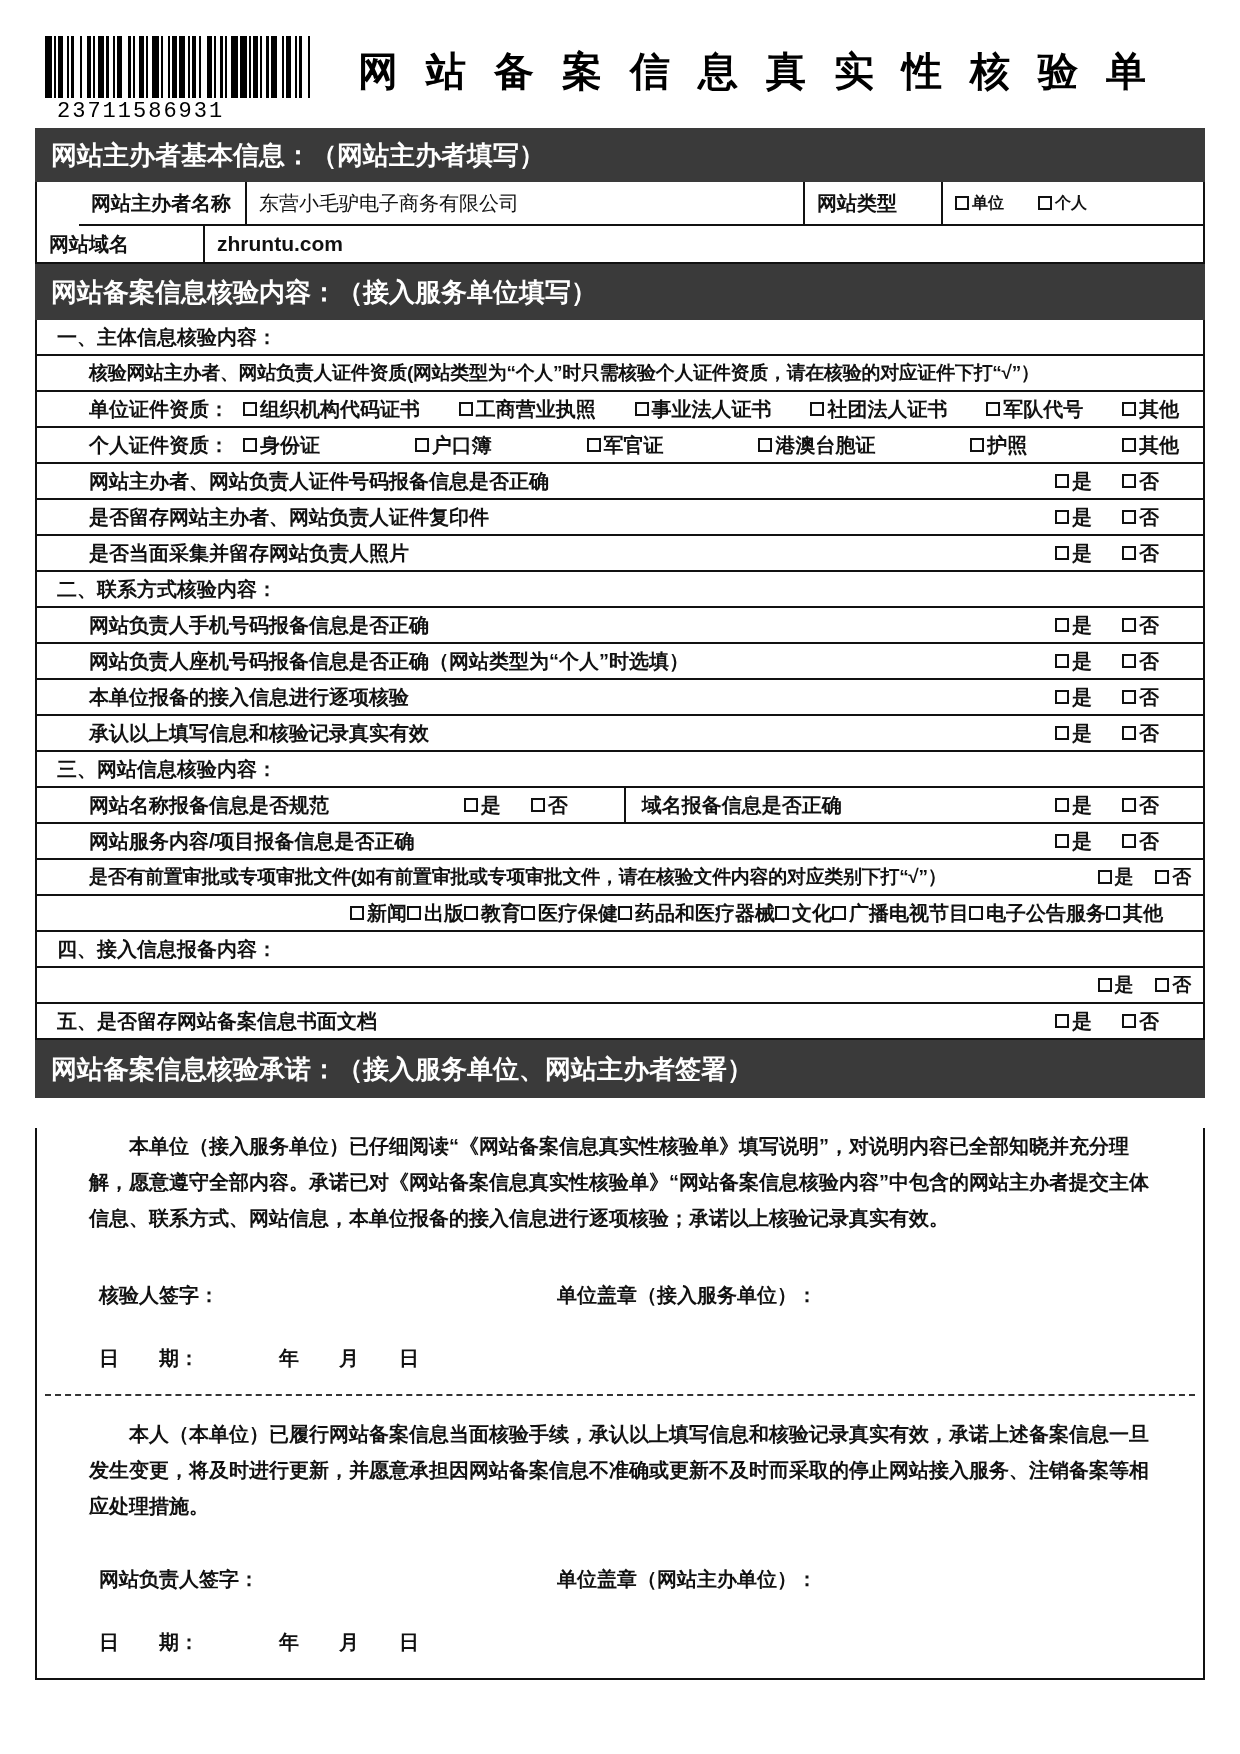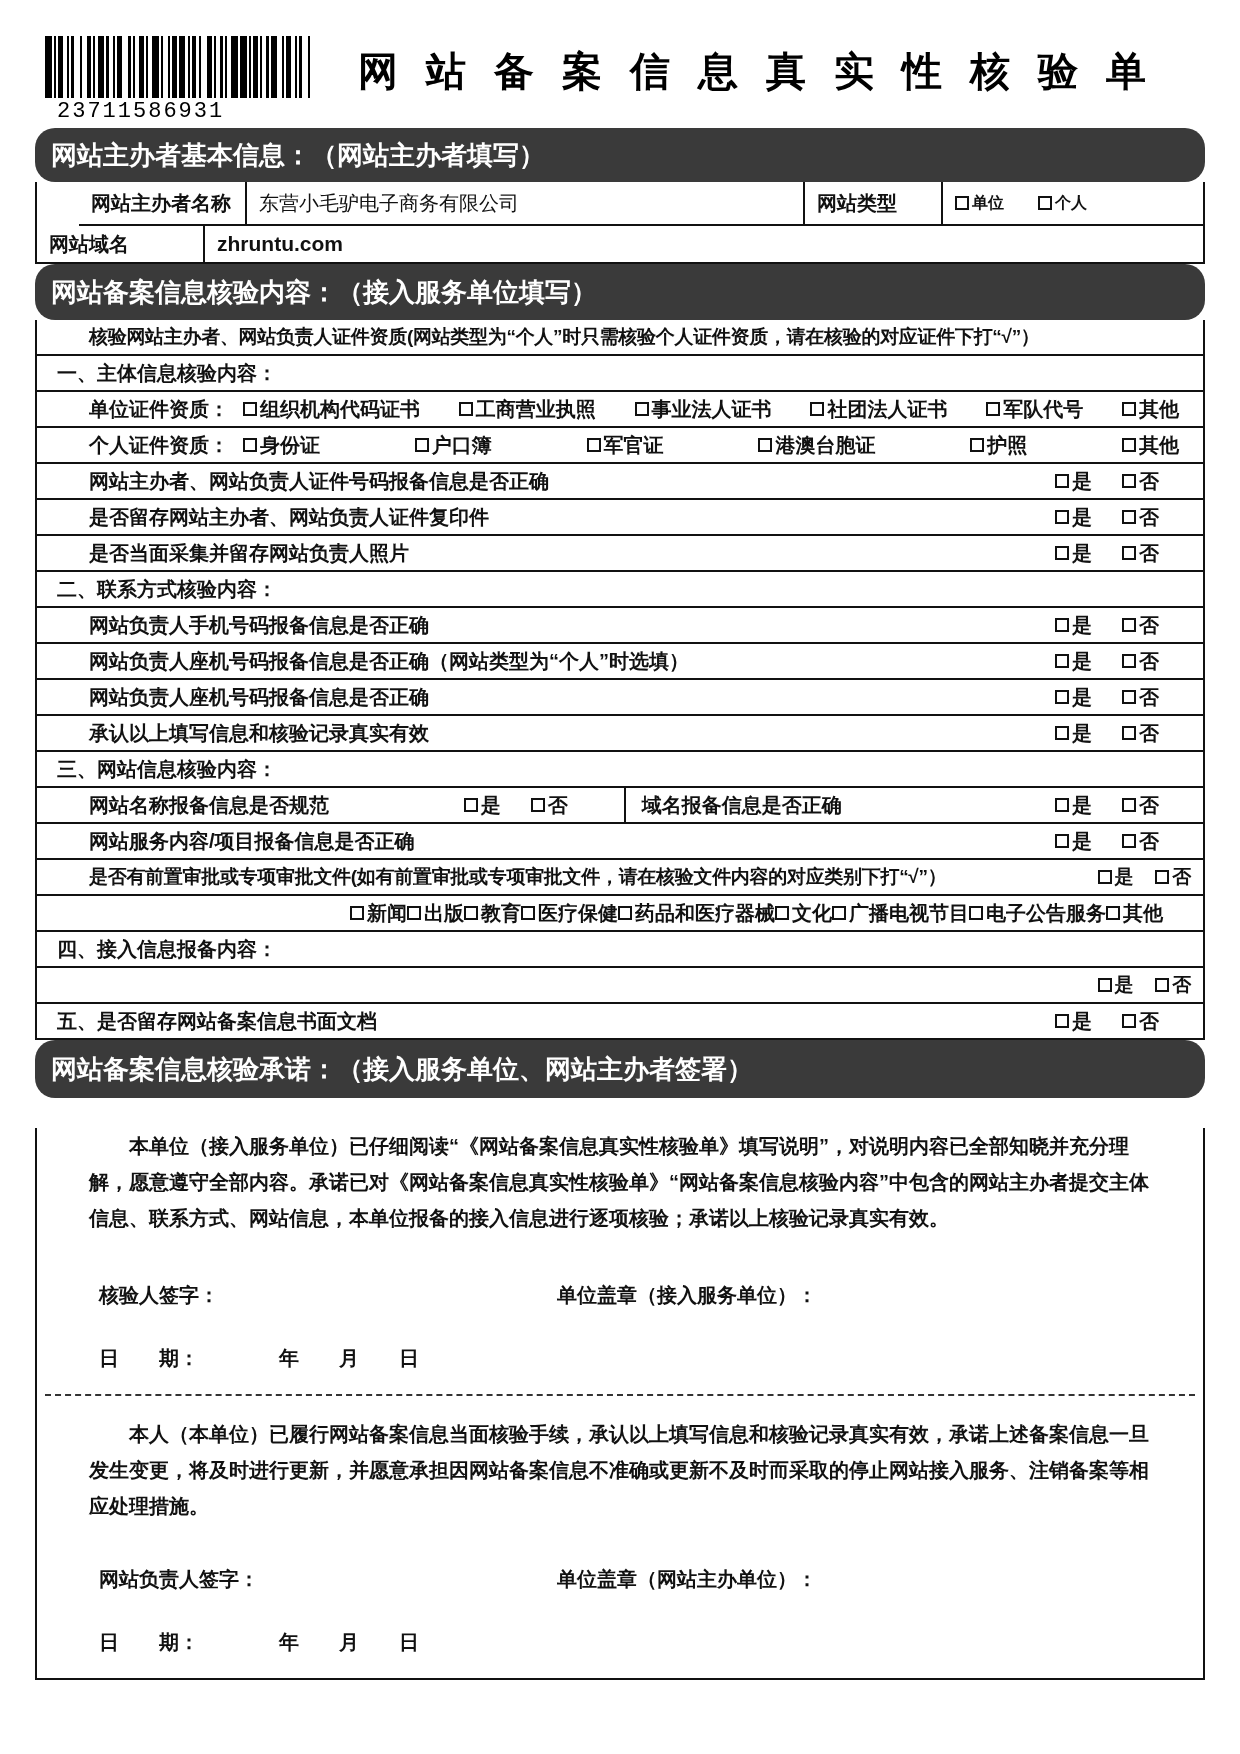--- a/index.html
+++ b/index.html
@@ -12,21 +12,21 @@
   .bc-wrap{width:292px;padding-top:10px;box-sizing:border-box;}
   .bc{height:62px;display:flex;align-items:stretch;overflow:hidden;padding-left:10px;}
   .bc i{background:#000;display:block;height:100%;flex:none;}
   .bc-num{font-family:"Liberation Mono","DejaVu Sans Mono",monospace;font-size:22px;font-weight:400;
           letter-spacing:2px;margin-top:1px;padding-left:22px;color:#000;}
   .title{flex:1;font-size:40px;font-weight:700;letter-spacing:28px;white-space:nowrap;
          padding-top:18px;text-align:center;color:#000000;}
 
   
   .bar{background:#3a3a3a;color:#fff;display:flex;align-items:center;padding-left:16px;
-       font-weight:700;box-sizing:border-box;border-radius:20px;}
+       font-weight:700;box-sizing:border-box;}
   .bar1{height:54px;font-size:26px;}
   .bar2{height:56px;font-size:26px;}
   .bar3{height:58px;font-size:26px;}
 
   
   .sec{border-left:2px solid #111;border-right:2px solid #111;}
 
   
   .orow{display:flex;align-items:stretch;border-bottom:2px solid #111;}
   .oc{display:flex;align-items:center;padding:0 12px;box-sizing:border-box;border-right:2px solid #111;}
@@ -144,26 +144,26 @@
         <div class="oc w-label">网站域名</div>
         <div class="oc grow lastc dom">zhruntu.com</div>
       </div>
     </div>
 
     <div class="bar bar2">
       <span>网站备案信息核验内容：（接入服务单位填写）</span>
     </div>
     <div class="sec">
 
+      <div class="trow sec-title">
+        <span>一、主体信息核验内容：</span>
+      </div>
       <div class="trow q tight">
         <span>核验网站主办者、网站负责人证件资质(网站类型为“个人”时只需核验个人证件资质，请在核验的对应证件下打“√”）</span>
       </div>
-      <div class="trow sec-title">
-        <span>一、主体信息核验内容：</span>
-      </div>
       <div class="trow q">
         <span>单位证件资质：</span>
         <span class="opts">
             <span class="cbx">
               <i class="box"></i>
               <span>组织机构代码证书</span>
             </span>
             <span class="cbx">
               <i class="box"></i>
               <span>工商营业执照</span>
@@ -278,21 +278,21 @@
               <i class="box"></i>
               <span>是</span>
             </span>
             <span class="cbx">
               <i class="box"></i>
               <span>否</span>
             </span>
           </span>
       </div>
       <div class="trow q">
-        <span>网站负责人座机号码报备信息是否正确</span>
+        <span>本单位报备的接入信息进行逐项核验</span>
         <span class="yn">
             <span class="cbx">
               <i class="box"></i>
               <span>是</span>
             </span>
             <span class="cbx">
               <i class="box"></i>
               <span>否</span>
             </span>
           </span>

